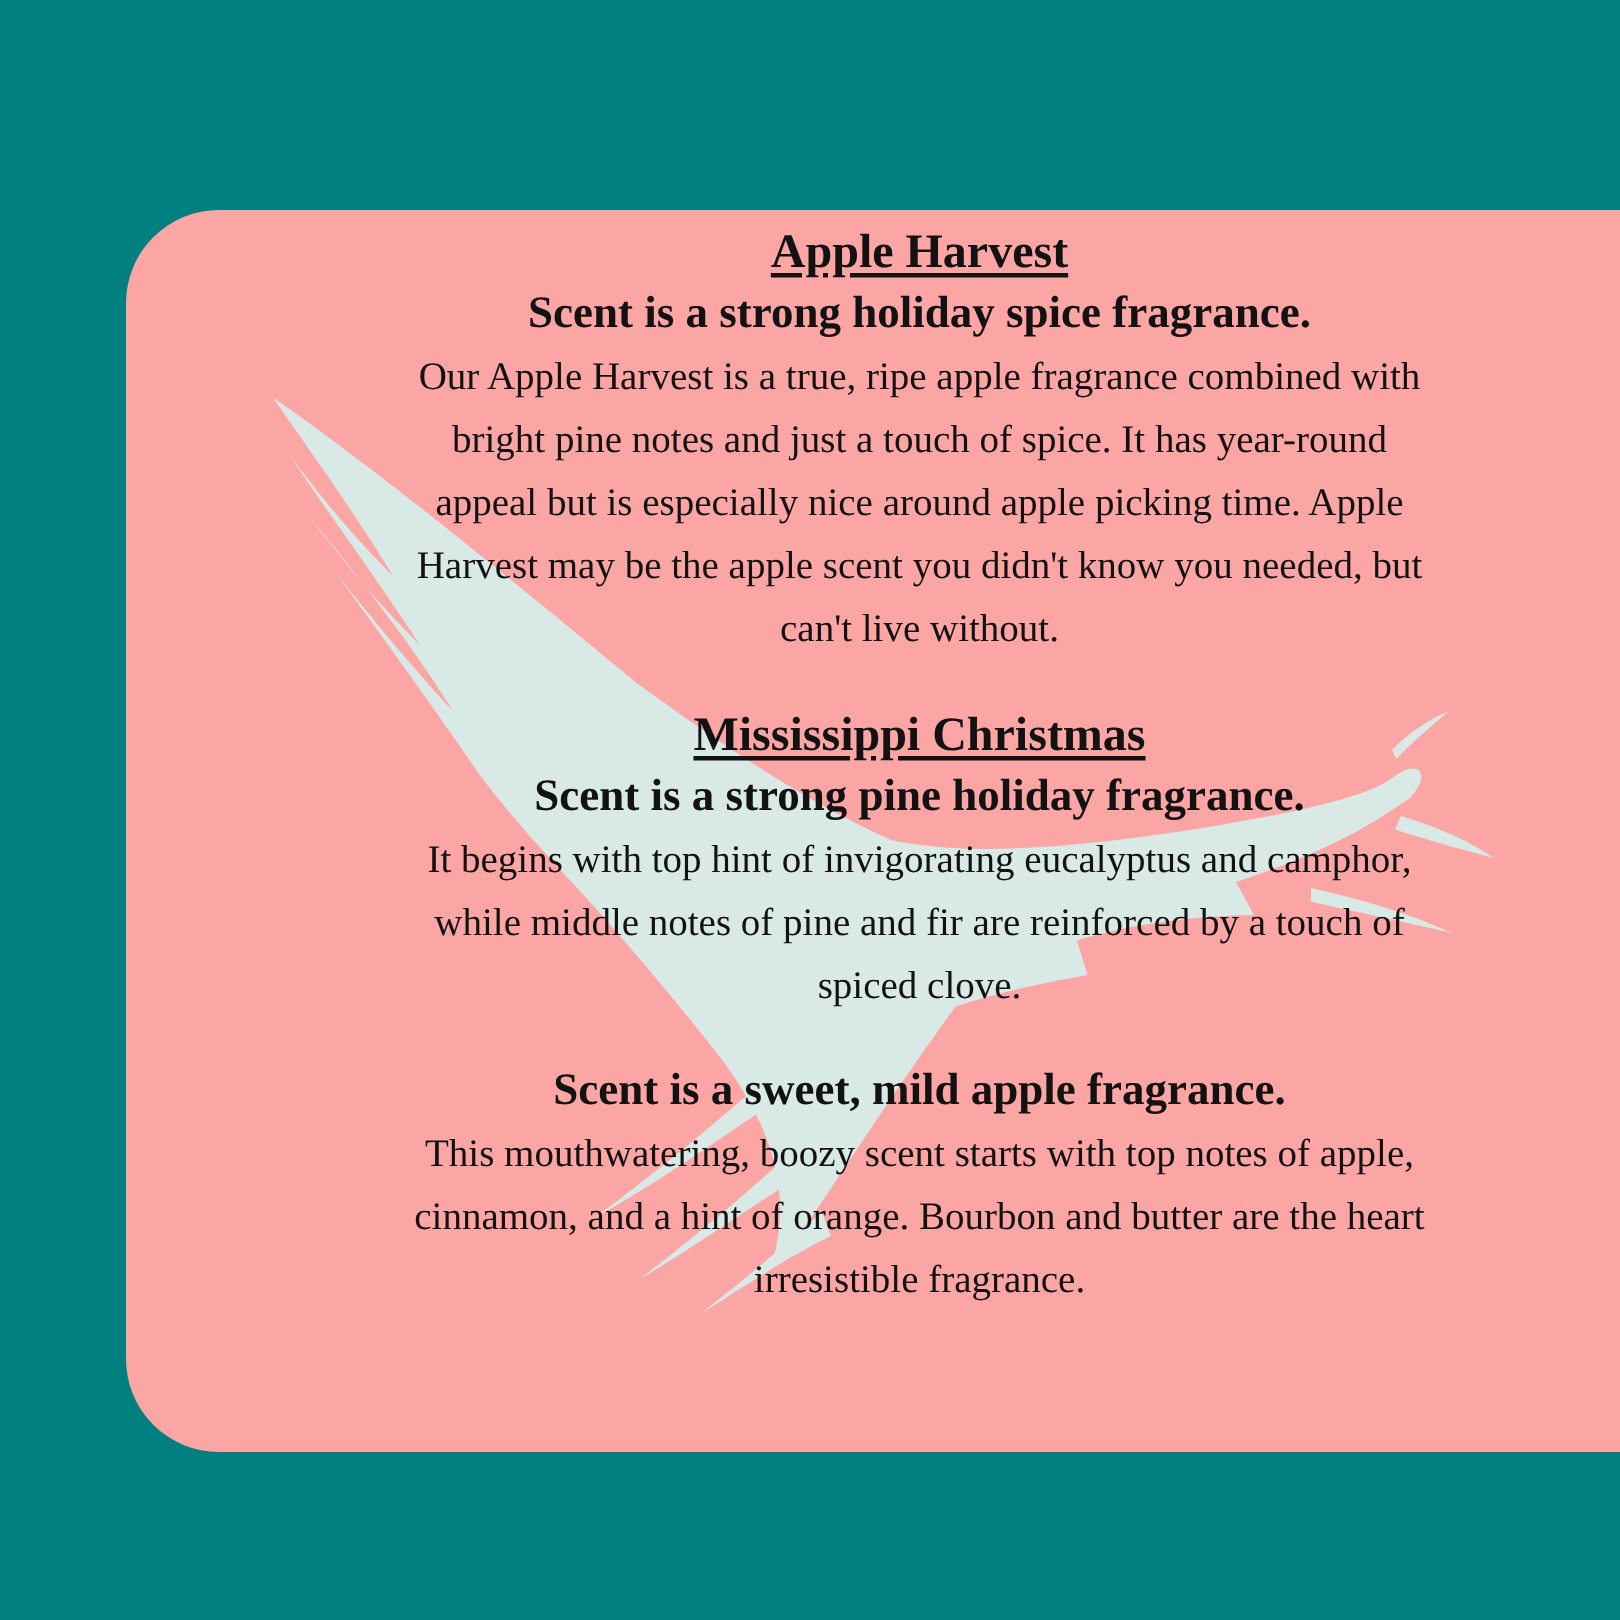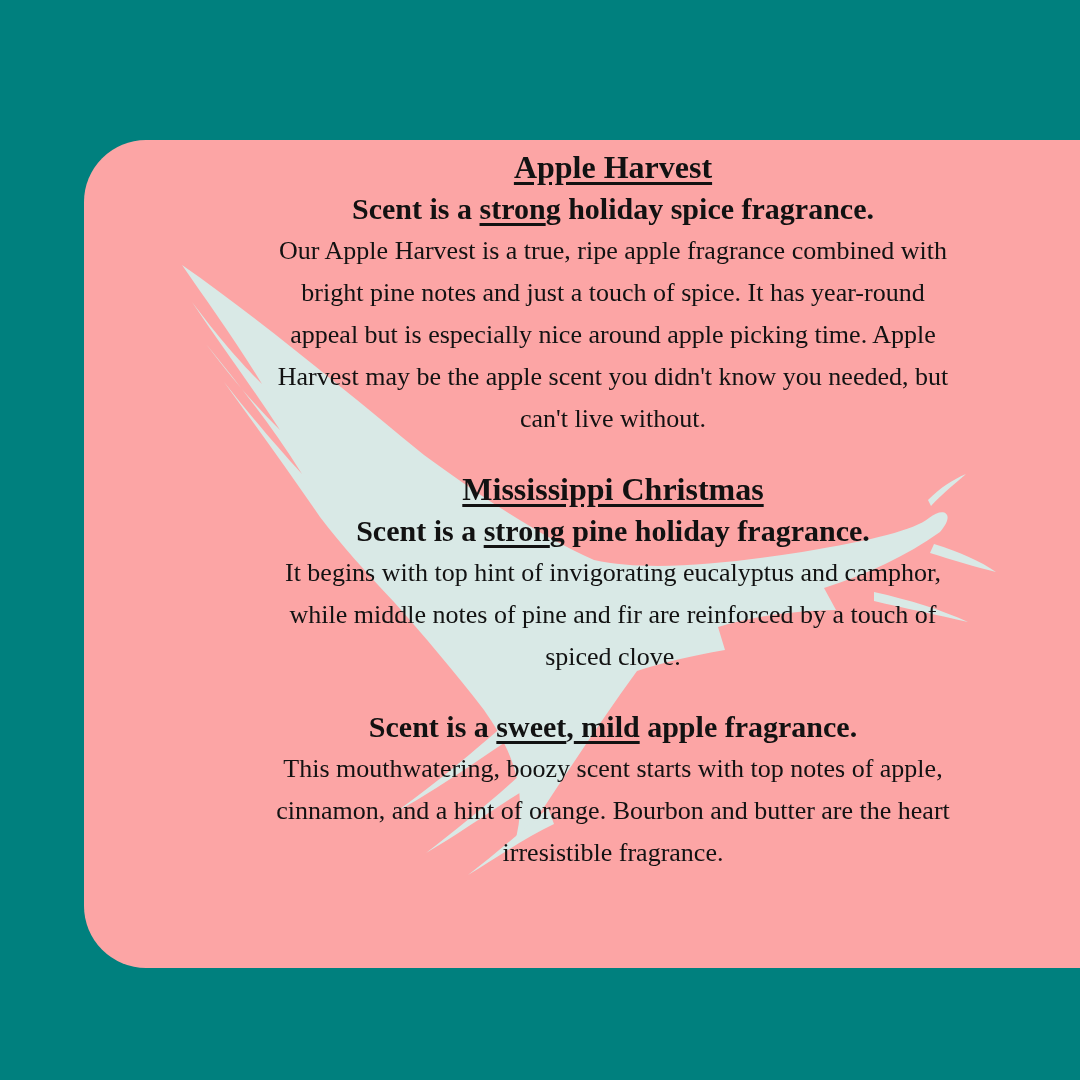--- a/index.html
+++ b/index.html
@@ -54,21 +54,20 @@
     text-underline-offset: 4px;
     white-space: nowrap;
   }
   .subtitle {
     font-size: 30px;
     font-weight: bold;
     line-height: 42px;
     white-space: nowrap;
   }
   .subtitle .u {
-    text-decoration: underline;
     text-decoration-thickness: 3px;
     text-underline-offset: 4px;
   }
   .body-line {
     font-size: 26px;
     font-weight: normal;
     line-height: 42px;
     white-space: nowrap;
   }
 </style>

